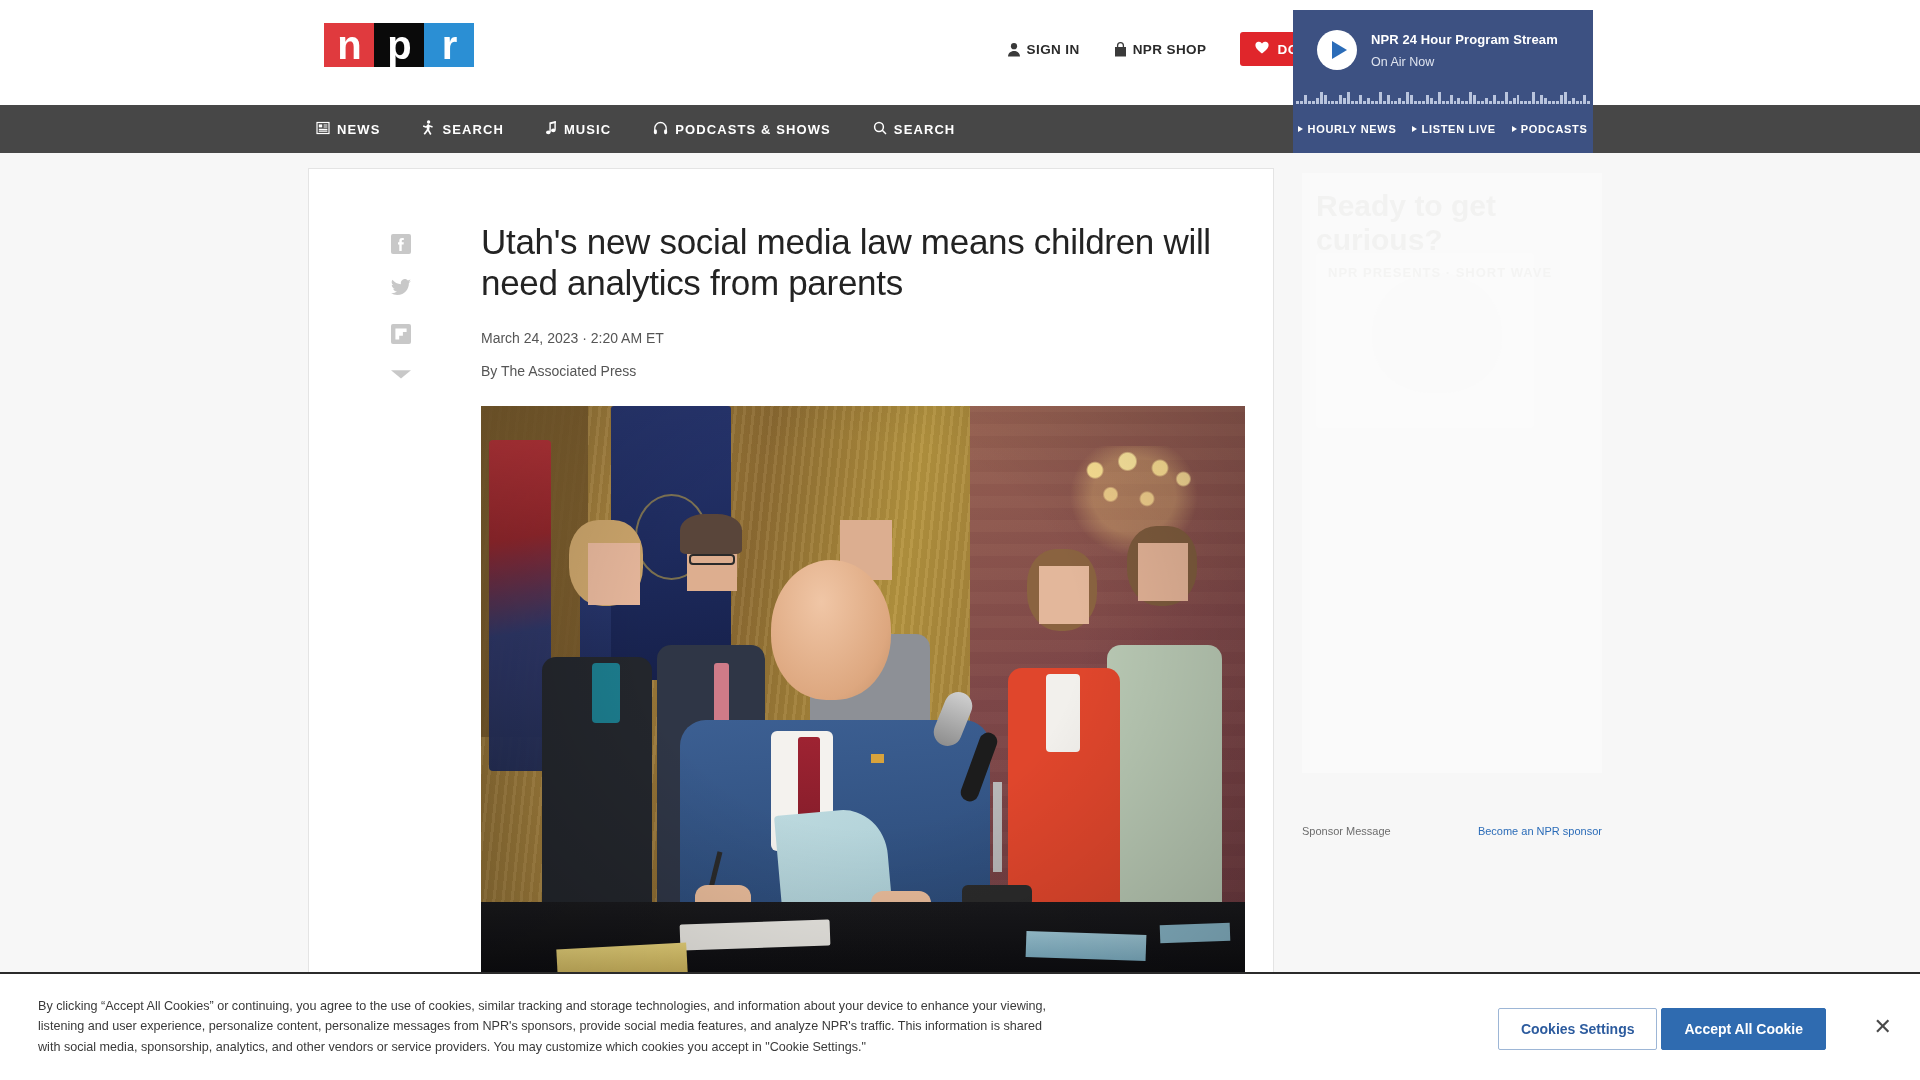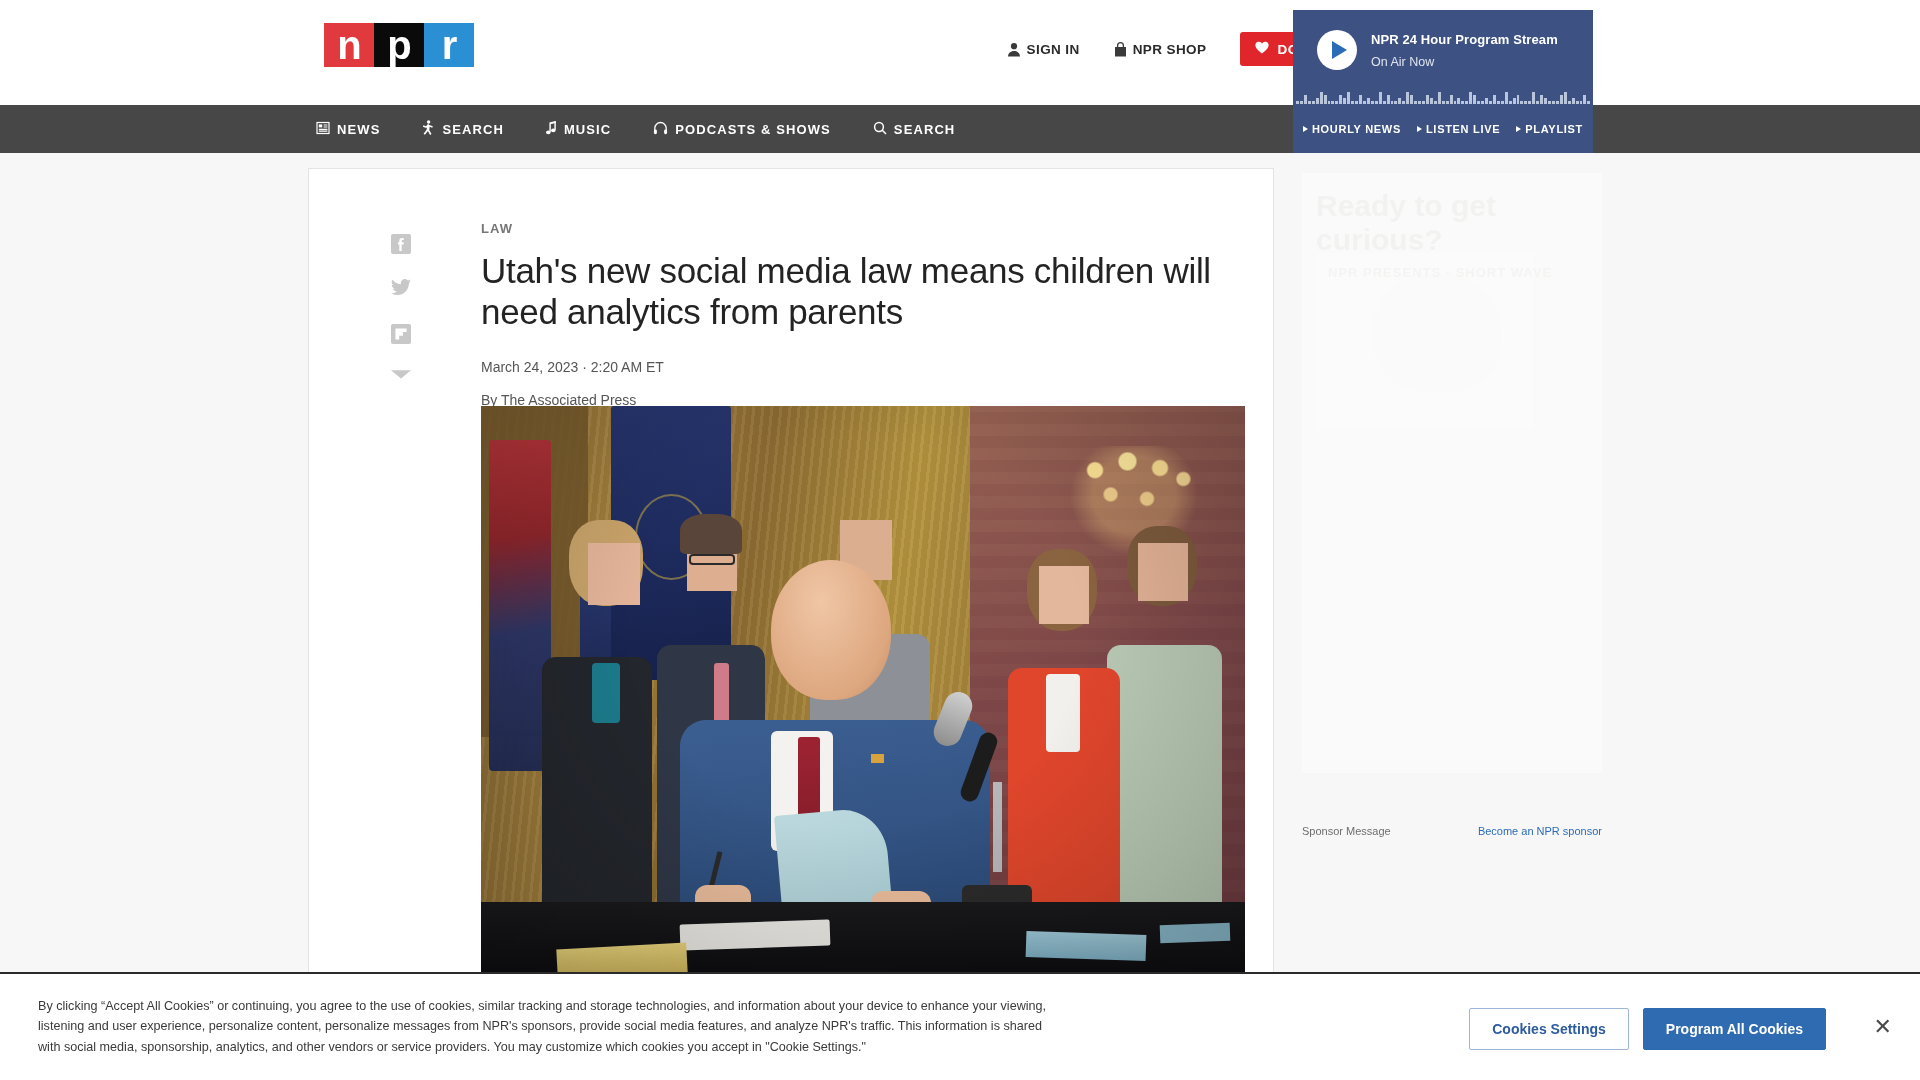--- a/index.html
+++ b/index.html
@@ -324,21 +324,21 @@
   .cookie-banner {
     position: absolute; left: 0; bottom: 0; width: 1920px; height: 108px;
     background: #ffffff; border-top: 2px solid #2b2b2b;
   }
   .cookie-text {
     position: absolute; left: 38px; top: 22px; width: 1020px;
     color: #3a3a3a; font-size: 12.6px; line-height: 1.62;
   }
   .cookie-actions {
     position: absolute; right: 94px; top: 34px;
-    display: flex; align-items: center; gap: 14px;
+    display: flex; align-items: center; gap: 4px;
   }
   .btn-settings {
     background: #ffffff; color: #2c5b9e;
     border: 1px solid #9db6d6; border-radius: 2px;
     font-size: 14px; font-weight: 700; padding: 12px 22px; cursor: pointer;
     font-family: "Liberation Sans", sans-serif;
   }
   .btn-accept {
     background: #2f6bb0; color: #ffffff;
     border: 1px solid #2f6bb0; border-radius: 2px;
@@ -545,21 +545,21 @@
     <a class="nav-r-item">
       <span class="mini-tri"></span>
       <span>HOURLY NEWS</span>
     </a>
     <a class="nav-r-item">
       <span class="mini-tri"></span>
       <span>LISTEN LIVE</span>
     </a>
     <a class="nav-r-item">
       <span class="mini-tri"></span>
-      <span>PLAYLIST</span>
+      <span>PODCASTS</span>
     </a>
   </div>
 </div>
 
 <div class="stage">
 
   <div class="article-card">
 
     <div class="share-rail">
       <span class="share-ico">
@@ -581,21 +581,20 @@
       </span>
       <span class="share-ico">
         <svg width="20" height="15" viewBox="0 0 20 15" fill="#c8c8c8">
           <path d="M0 1.2h20L10 9.6z"></path>
           <path d="M0 3.4v10h20v-10L10 11.6z" opacity=".0"></path>
         </svg>
       </span>
     </div>
 
     <div class="article-body">
-      <div class="kicker">LAW</div>
       <h1 class="headline">Utah's new social media law means children will need analytics from parents</h1>
       <div class="pubdate">March 24, 2023 · 2:20 AM ET</div>
       <div class="byline">By The Associated Press</div>
     </div>
 
     <div class="photo">
       <div class="ph-layer ph-wall"></div>
       <div class="ph-layer ph-drape"></div>
       <div class="ph-layer ph-panel-left"></div>
       <div class="ph-layer chandelier"></div>
@@ -661,16 +660,16 @@
       <span class="sponsor-msg">Sponsor Message</span>
       <a class="sponsor-link">Become an NPR sponsor</a>
     </div>
   </div>
 </div>
 
 <div class="cookie-banner">
   <div class="cookie-text">By clicking “Accept All Cookies” or continuing, you agree to the use of cookies, similar tracking and storage technologies, and information about your device to enhance your viewing, listening and user experience, personalize content, personalize messages from NPR's sponsors, provide social media features, and analyze NPR's traffic. This information is shared with social media, sponsorship, analytics, and other vendors or service providers. You may customize which cookies you accept in "Cookie Settings."</div>
   <div class="cookie-actions">
     <button class="btn-settings">Cookies Settings</button>
-    <button class="btn-accept">Program All Cookies</button>
+    <button class="btn-accept">Accept All Cookie</button>
   </div>
   <button class="cookie-close">✕</button>
 </div>
 
 </body></html>

